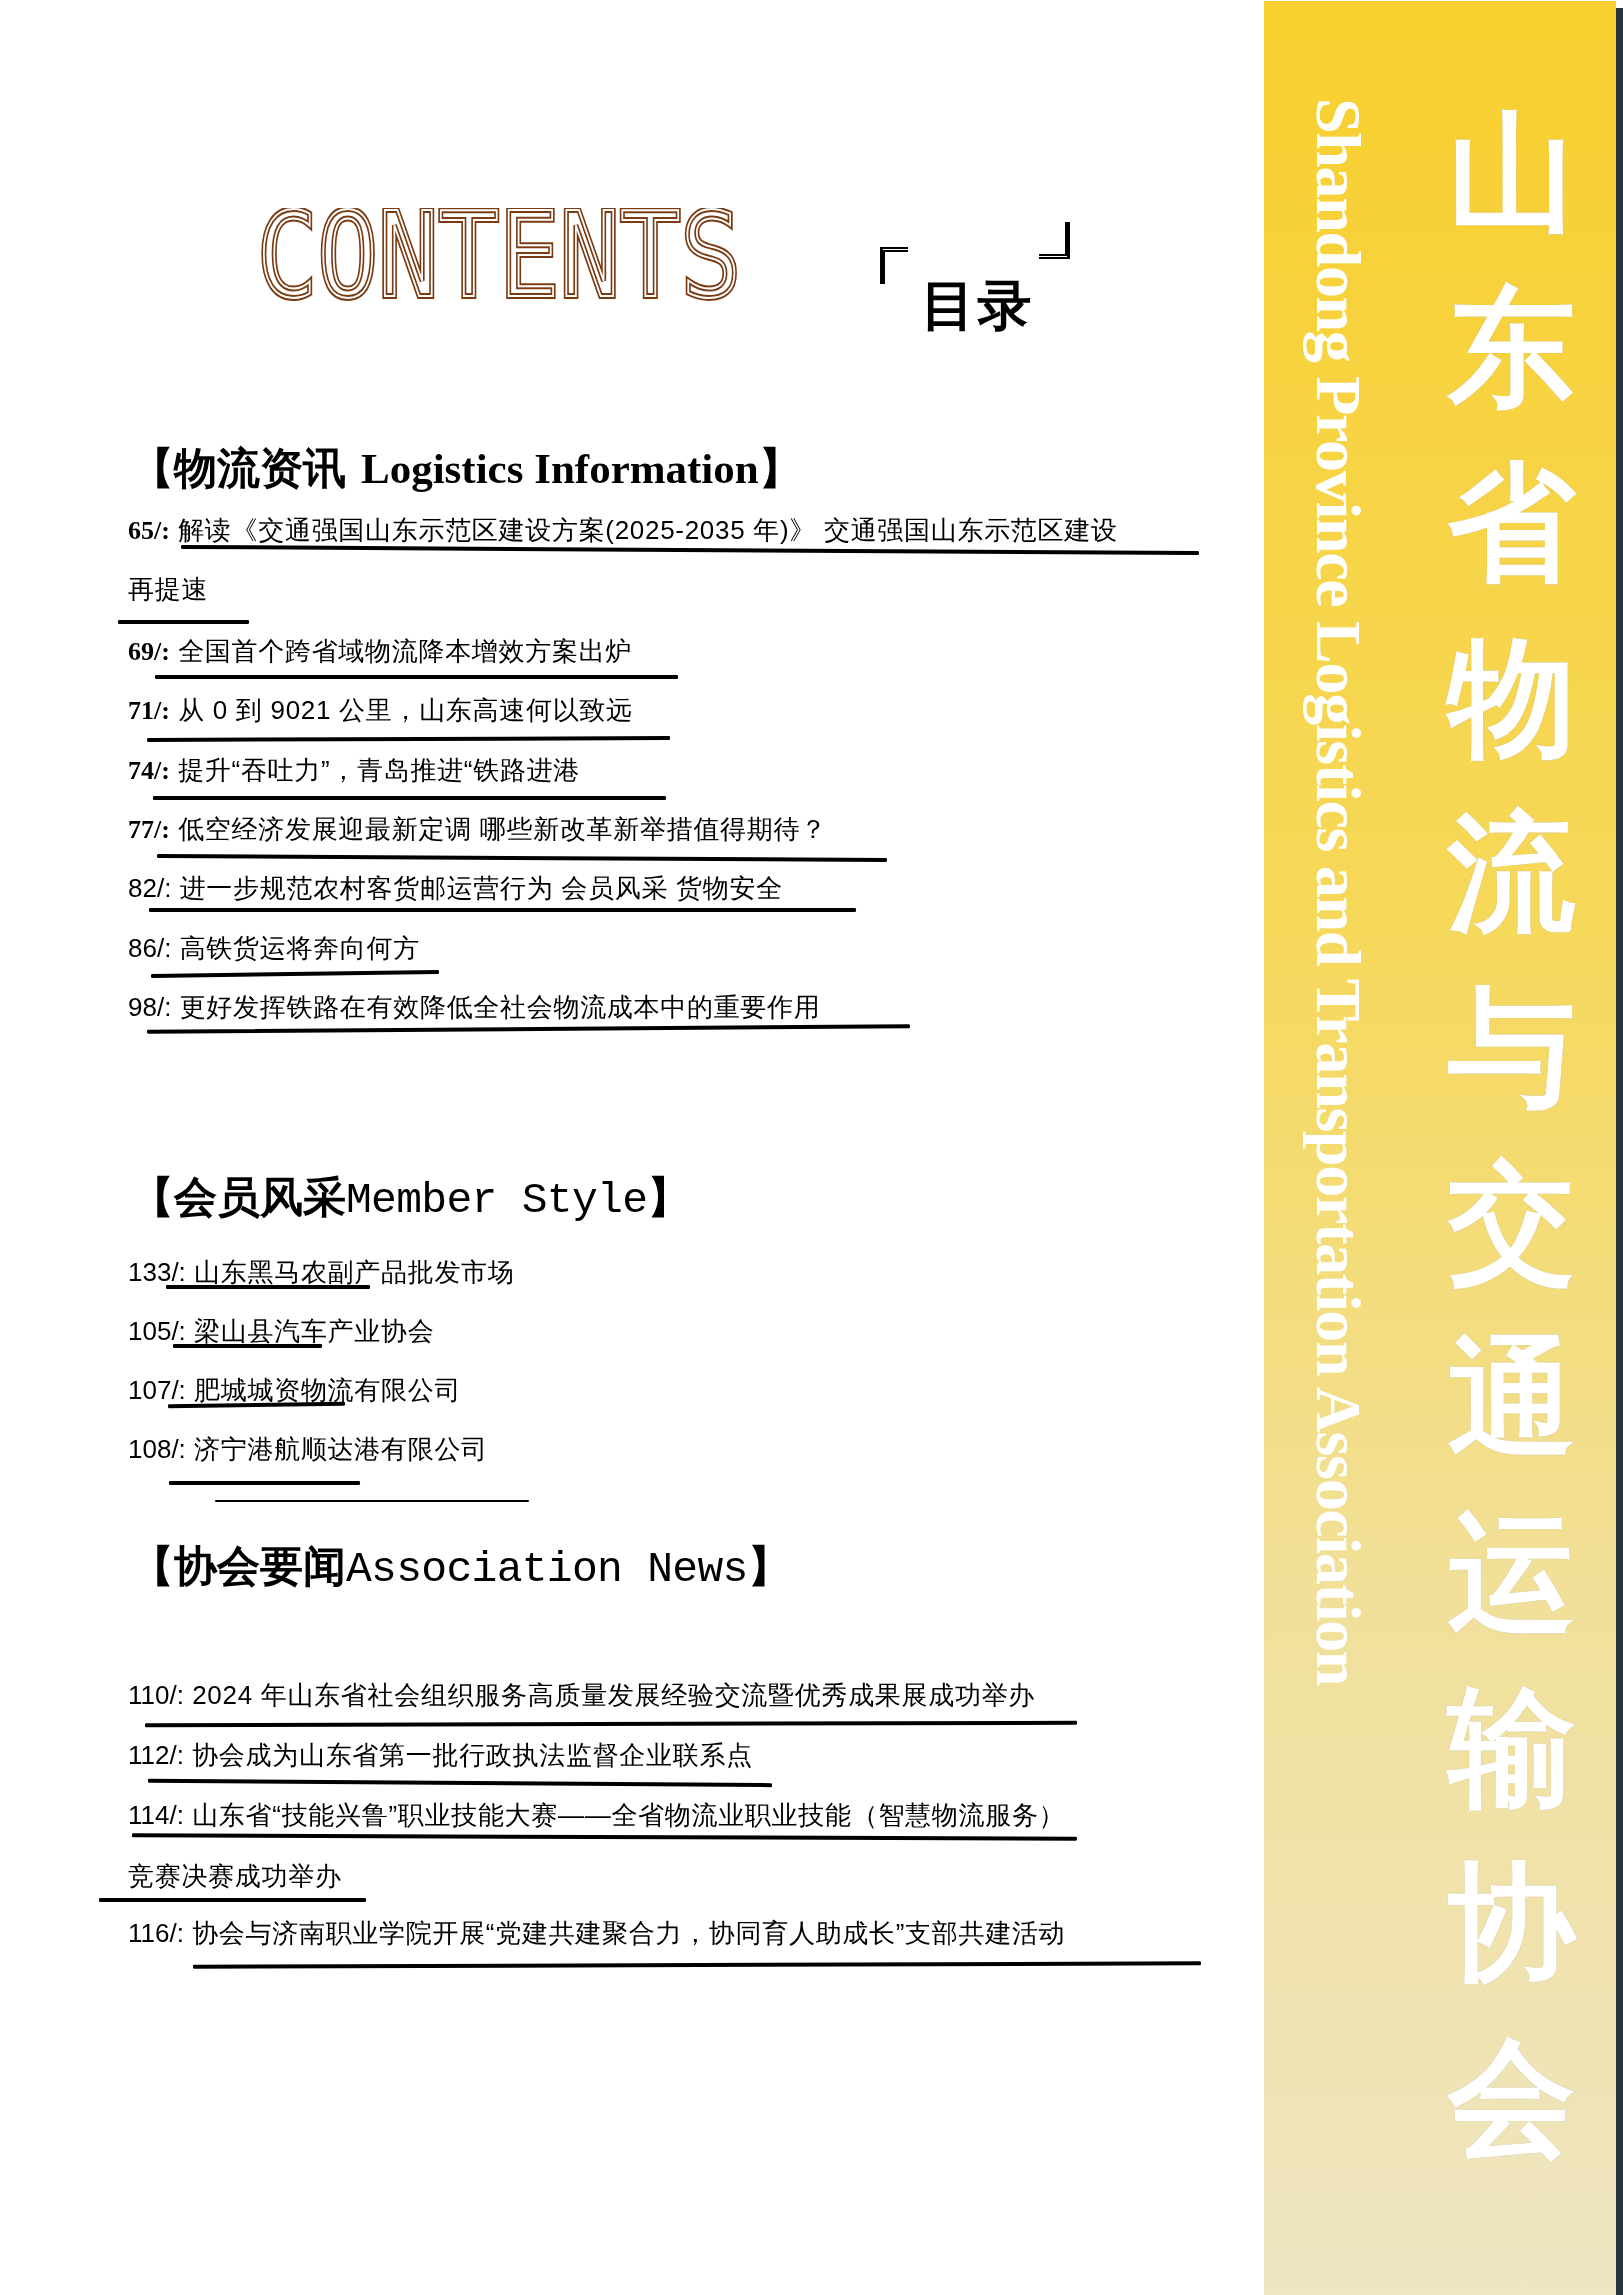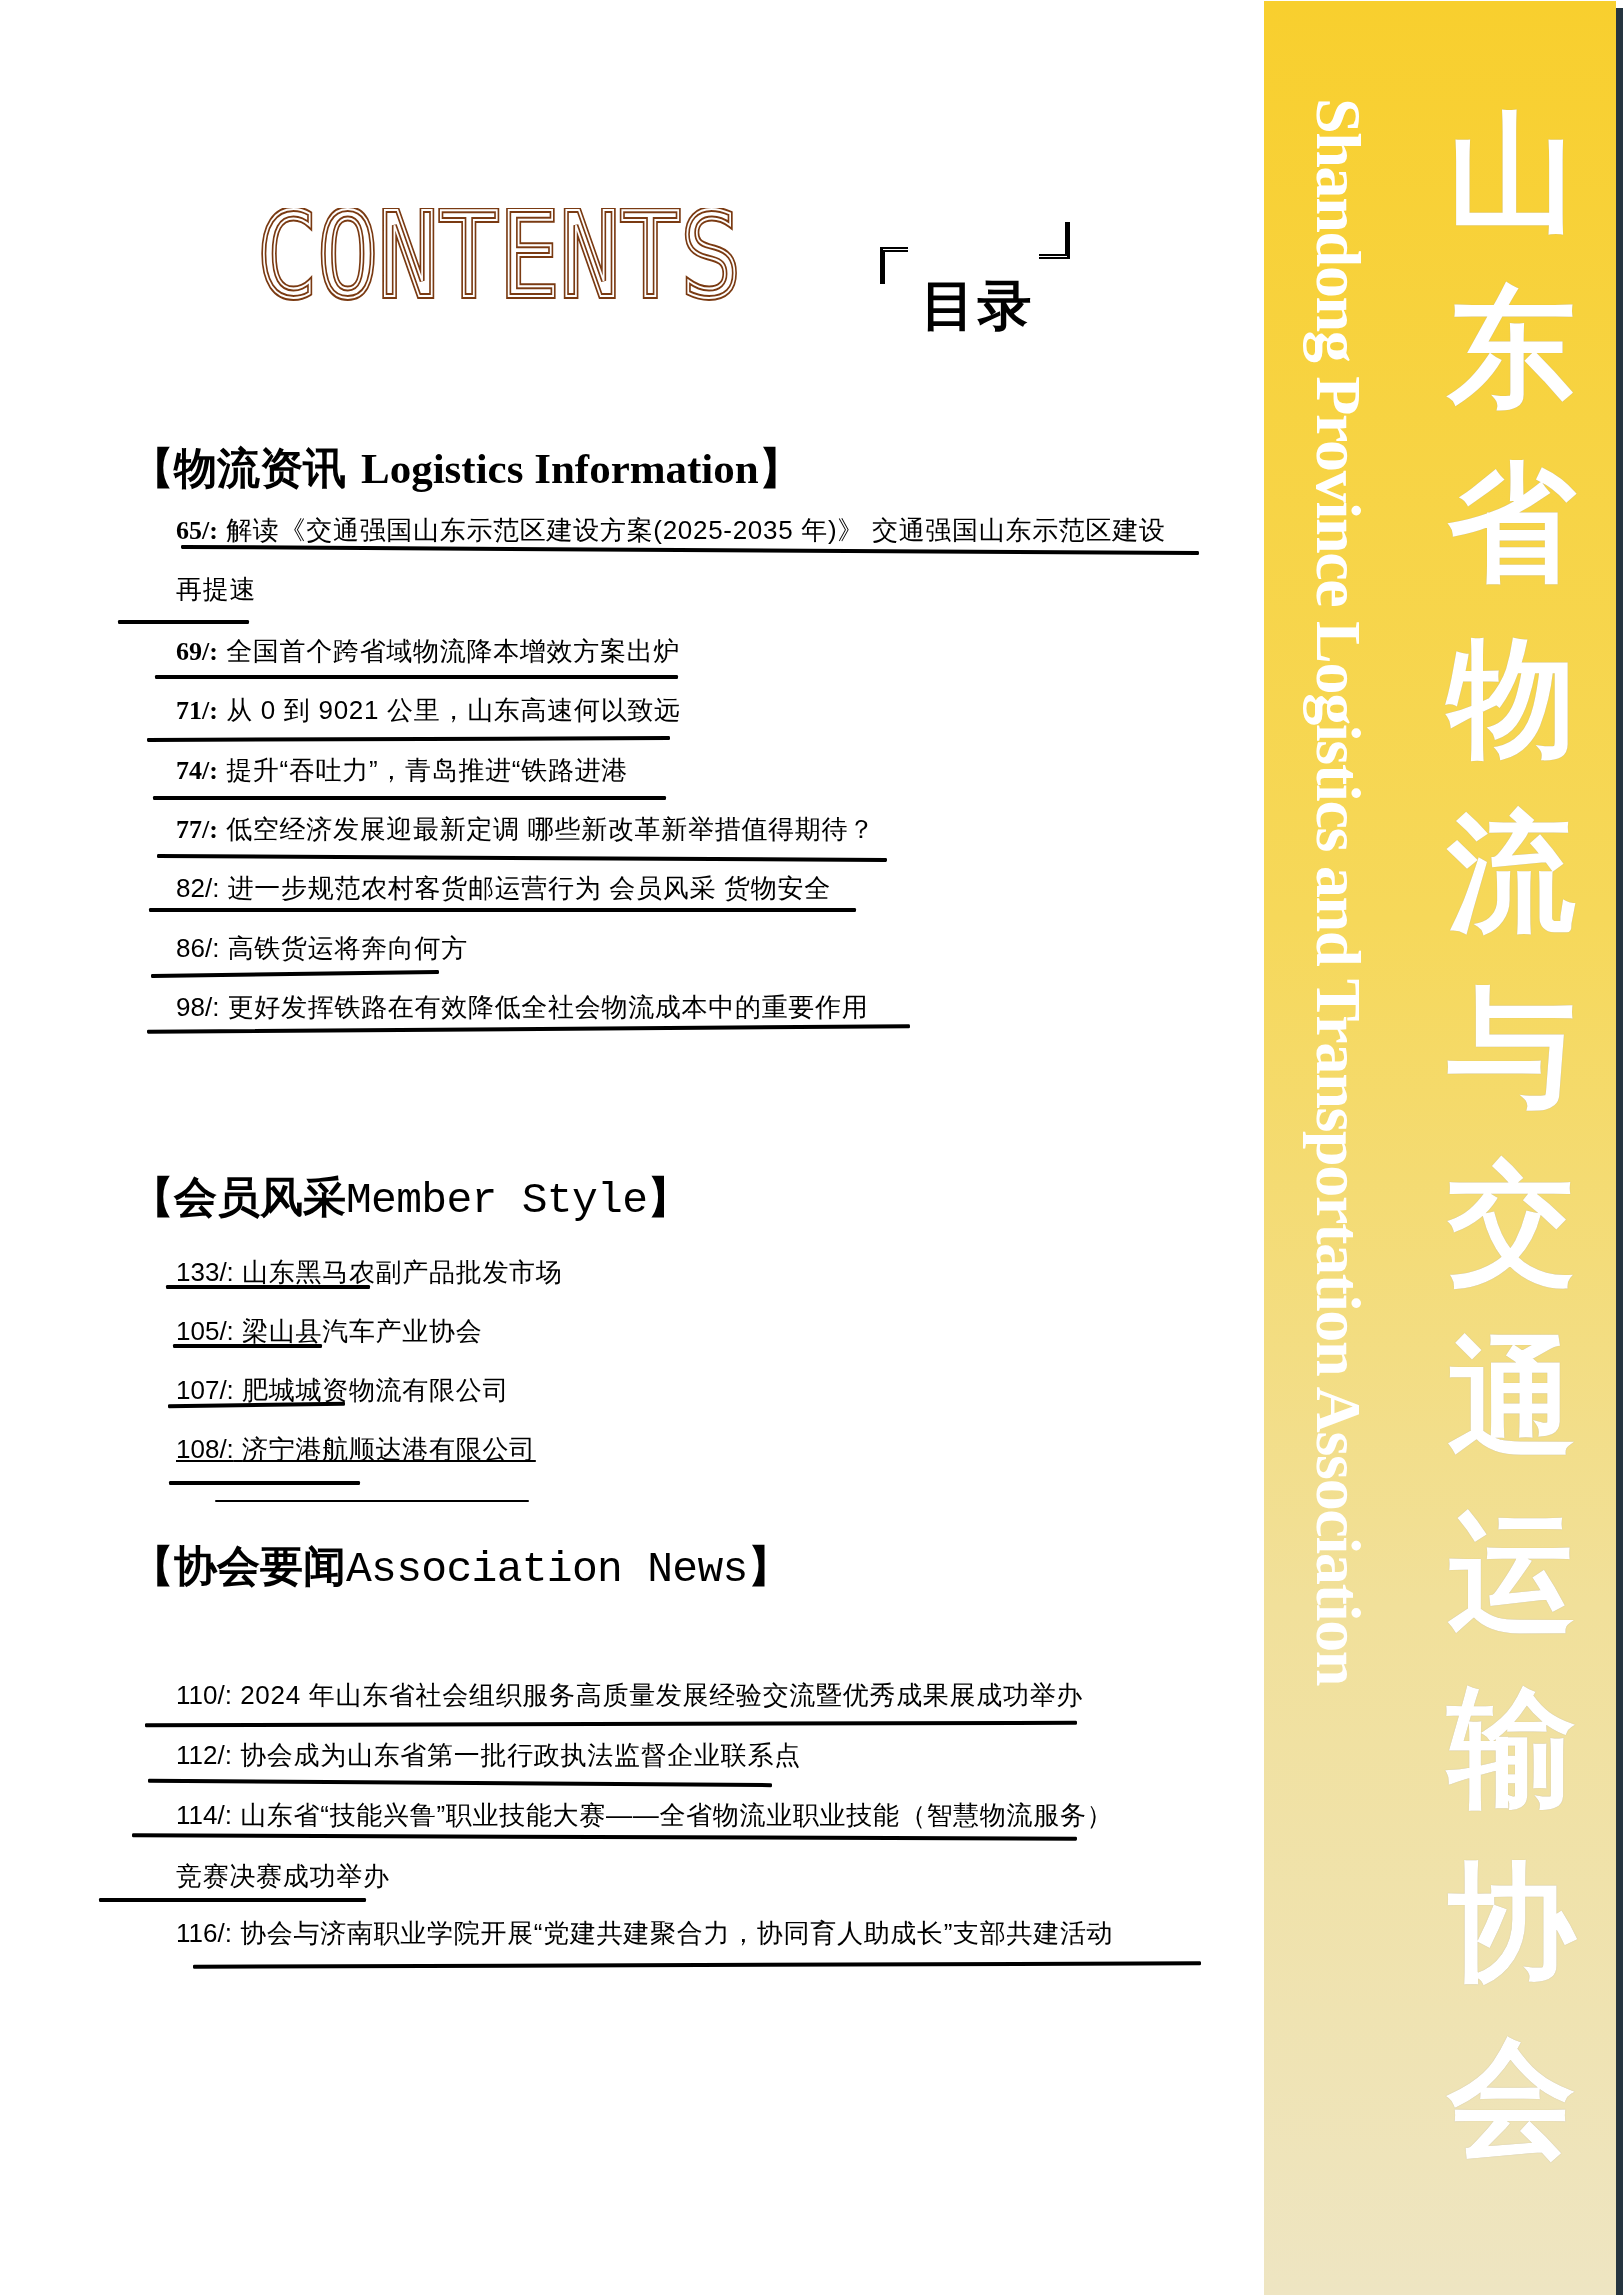--- a/index.html
+++ b/index.html
@@ -16,21 +16,21 @@
                 border-left:5.2px solid #000; border-top:5.2px double #000; box-sizing:border-box; }
   .mulu .br-r { position:absolute; right:0; top:0; width:31px; height:37px;
                 border-right:5.2px solid #000; border-bottom:5.2px double #000; box-sizing:border-box; }
 
   
   .sec-head { position:absolute; left:131px; font-size:43px; font-weight:bold; line-height:39px;
               white-space:nowrap; }
   .sec-head .en-serif { font-family:"Liberation Serif","DejaVu Serif",serif; font-weight:bold; }
   .sec-head .en-mono { font-family:"Liberation Mono","DejaVu Sans Mono",monospace; font-weight:normal; letter-spacing:-0.7px; }
 
-  .item { position:absolute; left:128px; font-size:26px; line-height:33px; white-space:nowrap;margin-left:48px; }
+  .item { position:absolute; left:128px; font-size:26px; line-height:33px; white-space:nowrap; }
   .item .num { font-family:"Liberation Serif","DejaVu Serif",serif; font-weight:bold; font-size:26px; }
   .item .num.sans { font-family:"Liberation Sans","DejaVu Sans",sans-serif; font-weight:normal; }
   .item .title { font-family:"Liberation Sans","DejaVu Sans",sans-serif; letter-spacing:0.7px; }
   .uline { position:absolute; height:3.9px; background:#000; border-radius:1.3px; }
   .uline.thin { height:2px; }
 
   
   .sidebar { position:absolute; left:1264px; top:1.3px; width:352px; height:2294px;
              background:linear-gradient(to bottom,#F8CF2E 0%,#F6D85A 40%,#F1E09A 70%,#EEE5C2 100%); }
   .sidebar-edge { position:absolute; left:1616px; top:7.9px; width:7.2px; height:2288px; background:#25343f; }
@@ -129,21 +129,21 @@
   <span class="title">梁山县汽车产业协会</span>
 </div>
 <div class="uline" style="left:173px; top:1344px; width:149px;"></div>
 
 <div class="item" style="top:1374px;">
   <span class="num sans">107/:</span>
   <span class="title">肥城城资物流有限公司</span>
 </div>
 <div class="uline" style="left:168px; top:1403px; width:177px; transform:rotate(-0.8deg);"></div>
 
-<div class="item" style="top:1433px;text-decoration:underline;">
+<div class="item" style="top:1433px;">
   <span class="num sans">108/:</span>
   <span class="title">济宁港航顺达港有限公司</span>
 </div>
 <div class="uline" style="left:169px; top:1481px; width:191px;"></div>
 <div class="uline thin" style="left:215px; top:1500px; width:314px;"></div>
 
 <div class="sec-head" style="top:1547px;">
   <span>【协会要闻</span><span class="en-mono">Association News</span><span>】</span>
 </div>
 

